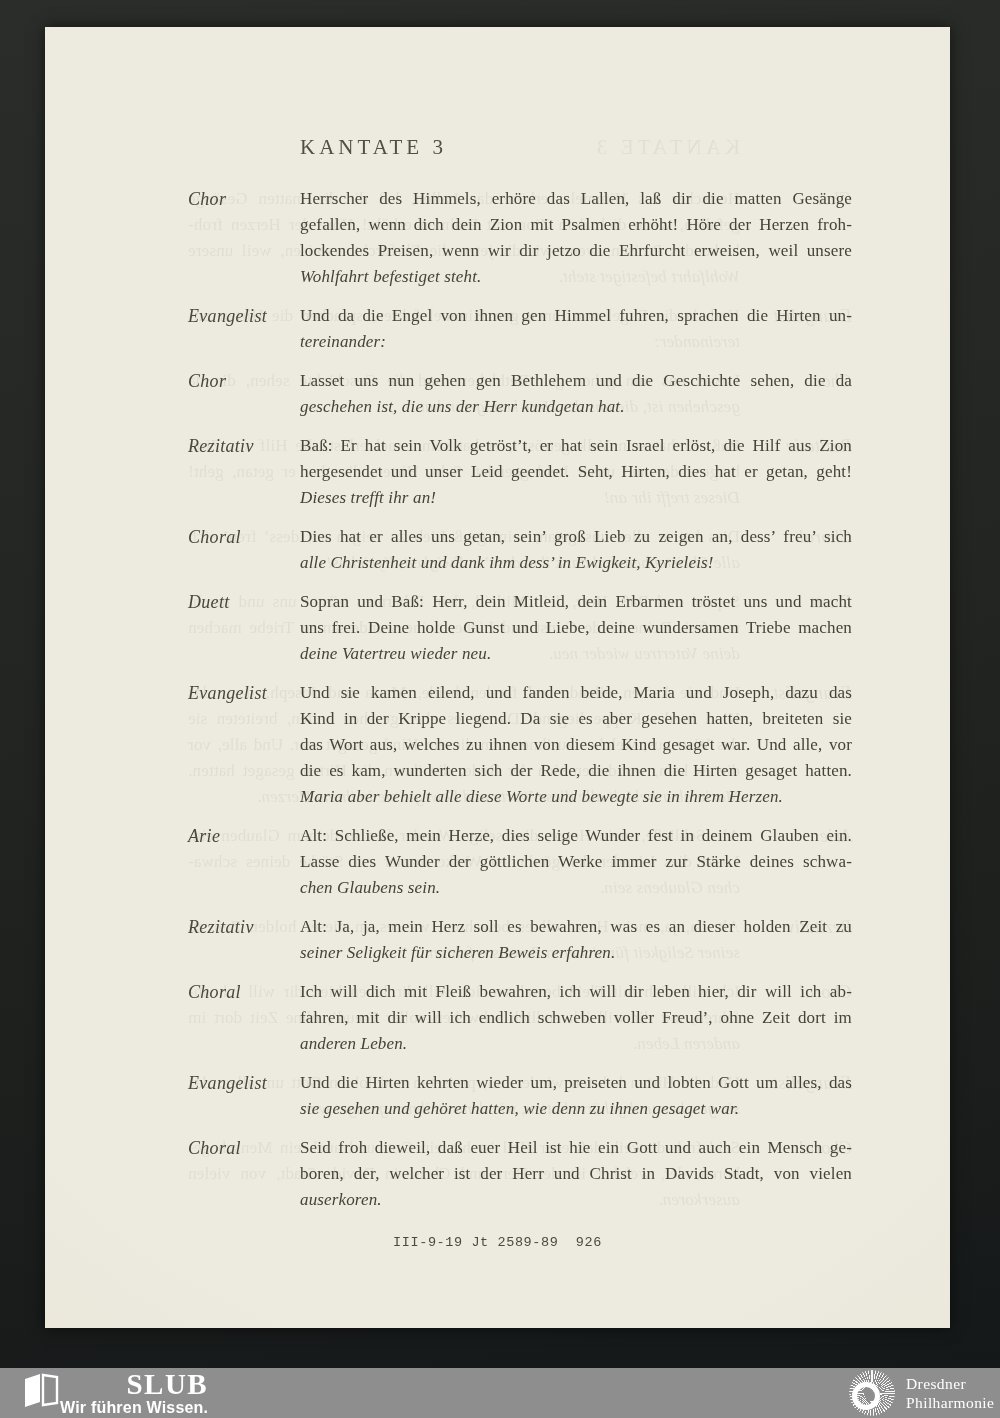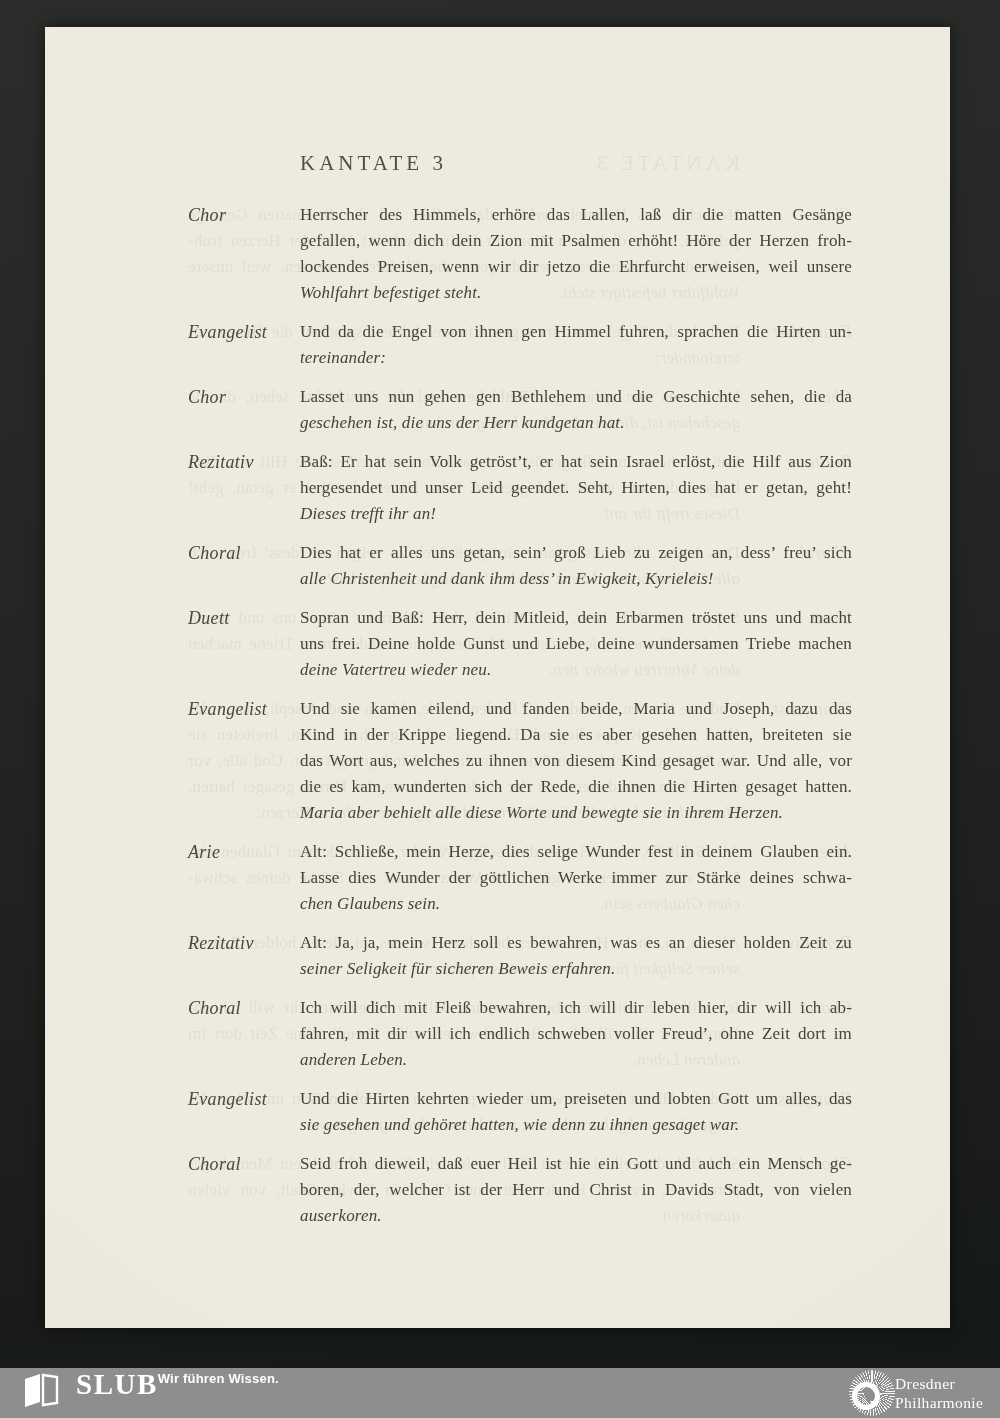--- a/index.html
+++ b/index.html
@@ -12,21 +12,21 @@
     position:absolute;left:45px;top:27px;width:905px;height:1301px;
     background:
       radial-gradient(130% 105% at 50% 42%, #edeadf 55%, #e7e3d6 88%, #e0dccd 100%);
     box-shadow:0 0 14px rgba(0,0,0,.55);
   }
   .page-content{
     position:absolute;left:143px;top:108px;width:664px;
     color:#45423a;
   }
   .page-title{
-    margin:16px 0 27px 112px;
+    margin:0 0 27px 112px;
     font-size:21px;font-weight:400;letter-spacing:4px;line-height:24px;
     color:#514e45;
   }
   .section{
     display:flex;margin:0 0 13px 0;
   }
   .voice-label{
     width:112px;flex:0 0 112px;
     font-style:italic;font-size:18px;line-height:26px;color:#4a473d;
     letter-spacing:.3px;
@@ -49,42 +49,43 @@
     opacity:.07;
     filter:blur(.5px);
     pointer-events:none;
   }
   .branding-bar{
     position:absolute;left:0;top:1368px;width:1000px;height:50px;
     background:#8e8e8e;
   }
   .slub-group{position:absolute;left:22px;top:2px;display:flex;}
   .book-icon{width:38px;height:38px;margin-top:1px;}
-  .slub-text{margin-left:16px;display:flex;flex-direction:row;text-align:right;}
+  .slub-text{display:flex;flex-direction:column;text-align:right;}
   .slub-wordmark{
     font-family:"Liberation Serif",serif;font-weight:700;
     font-size:29px;line-height:29px;letter-spacing:1.5px;color:#ffffff;
   }
   .slub-slogan{
     font-family:"Liberation Sans","DejaVu Sans",sans-serif;font-weight:700;
-    font-size:13px;line-height:16px;color:#ffffff;margin-top:1px;letter-spacing:.2px;
+    font-size:16px;line-height:16px;color:#ffffff;margin-top:1px;letter-spacing:.2px;
   }
   .phil-group{position:absolute;left:849px;top:0;height:50px;display:flex;align-items:center;}
   .sunburst{
     position:relative;width:46px;height:46px;flex:0 0 46px;
     background:repeating-conic-gradient(rgba(255,255,255,.95) 0deg 2.6deg, rgba(255,255,255,0) 2.6deg 7.6deg);
     border-radius:50%;
     -webkit-mask:radial-gradient(circle at 50% 50%, transparent 0 8px, #000 8px 23px, transparent 23px);
     mask:radial-gradient(circle at 50% 50%, transparent 0 8px, #000 8px 23px, transparent 23px);
   }
   .sunburst-ring{
     position:absolute;left:849px;top:11px;width:18px;height:18px;margin:3px;
     border:5px solid #fff;border-radius:50%;box-sizing:content-box;
   }
   .phil-text{
+    margin-left:11px;
     font-family:"Liberation Serif",serif;
     font-size:15.5px;line-height:19px;color:#ffffff;letter-spacing:.4px;
   }
 </style>
 </head>
 <body>
 
 <div class="scan-page">
   <div class="page-content">
     <h1 class="page-title">KANTATE 3</h1>
@@ -189,20 +190,21 @@
   <div class="section">
     <div class="voice-label label">Choral</div>
     <div class="section-text lines">
             <div class="line">Seid froh dieweil, daß euer Heil ist hie ein Gott und auch ein Mensch ge-</div>
             <div class="line">boren, der, welcher ist der Herr und Christ in Davids Stadt, von vielen</div>
             <div class="line last">auserkoren.</div>
           </div>
   </div>
 </div>
   </div>
+  <div class="print-reference">III-9-19 Jt 2589-89  926</div>
 <div class="page-content ghost">
     <h1 class="page-title">KANTATE 3</h1>
     <div>
   <div class="section">
     <div class="voice-label label">Chor</div>
     <div class="section-text lines">
             <div class="line">Herrscher des Himmels, erhöre das Lallen, laß dir die matten Gesänge</div>
             <div class="line">gefallen, wenn dich dein Zion mit Psalmen erhöht! Höre der Herzen froh-</div>
             <div class="line">lockendes Preisen, wenn wir dir jetzo die Ehrfurcht erweisen, weil unsere</div>
             <div class="line last">Wohlfahrt befestiget steht.</div>

